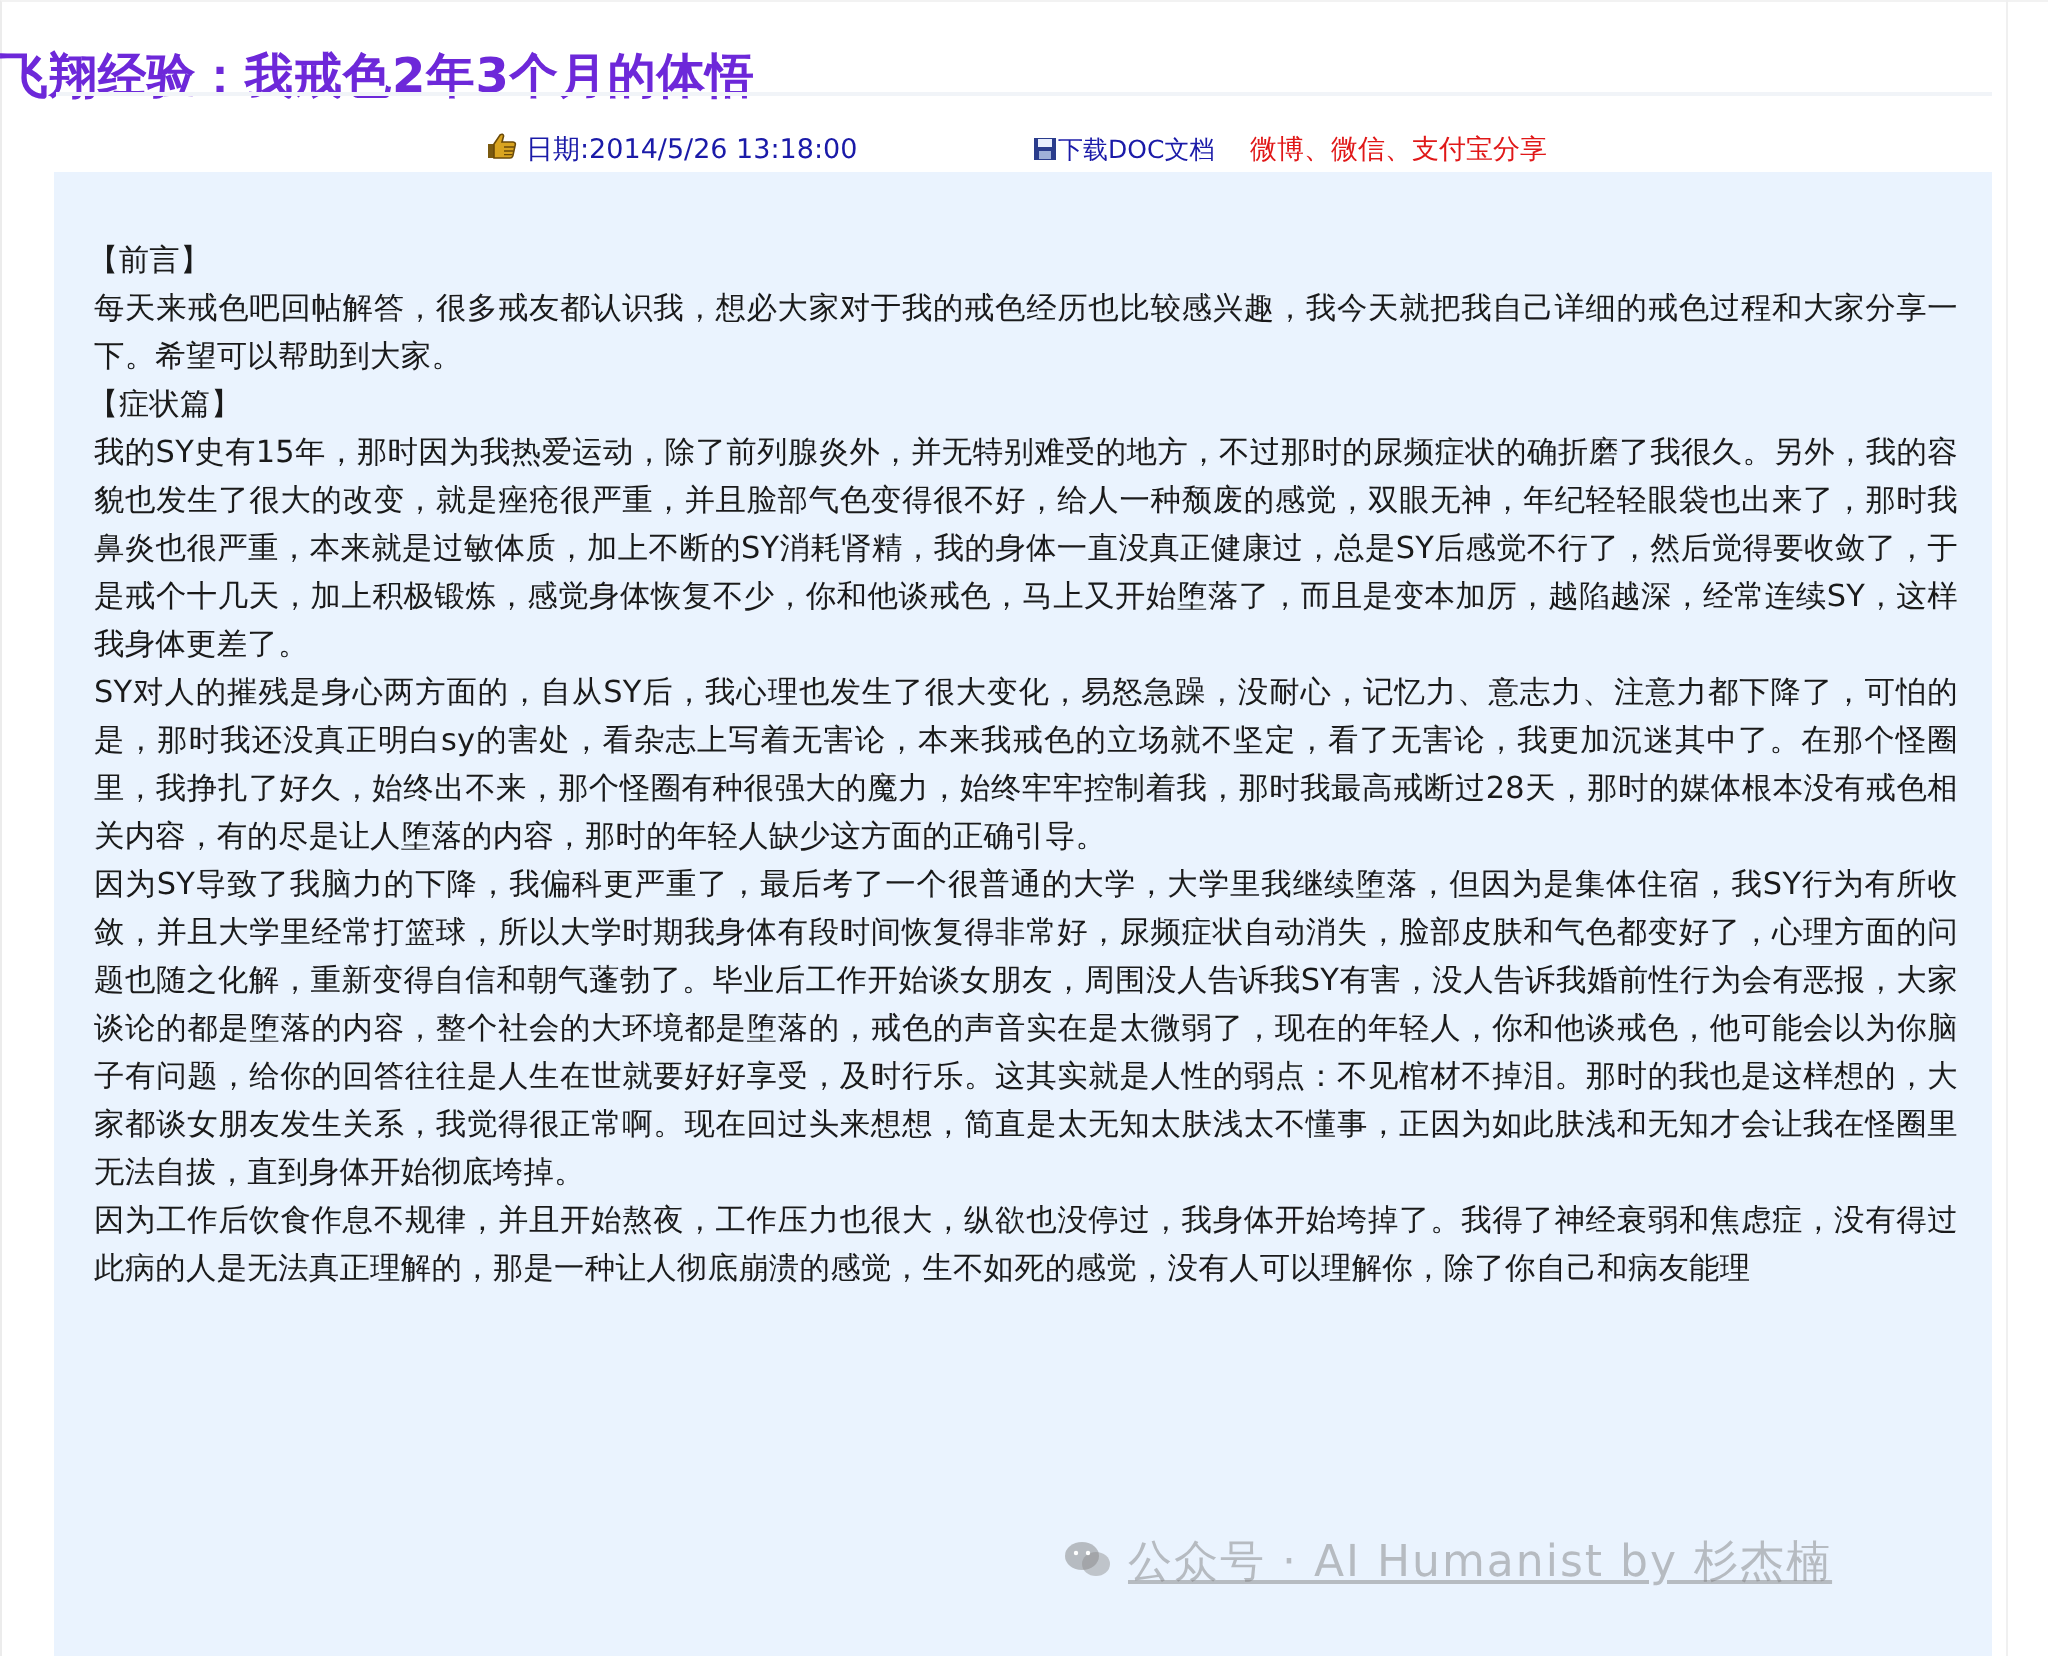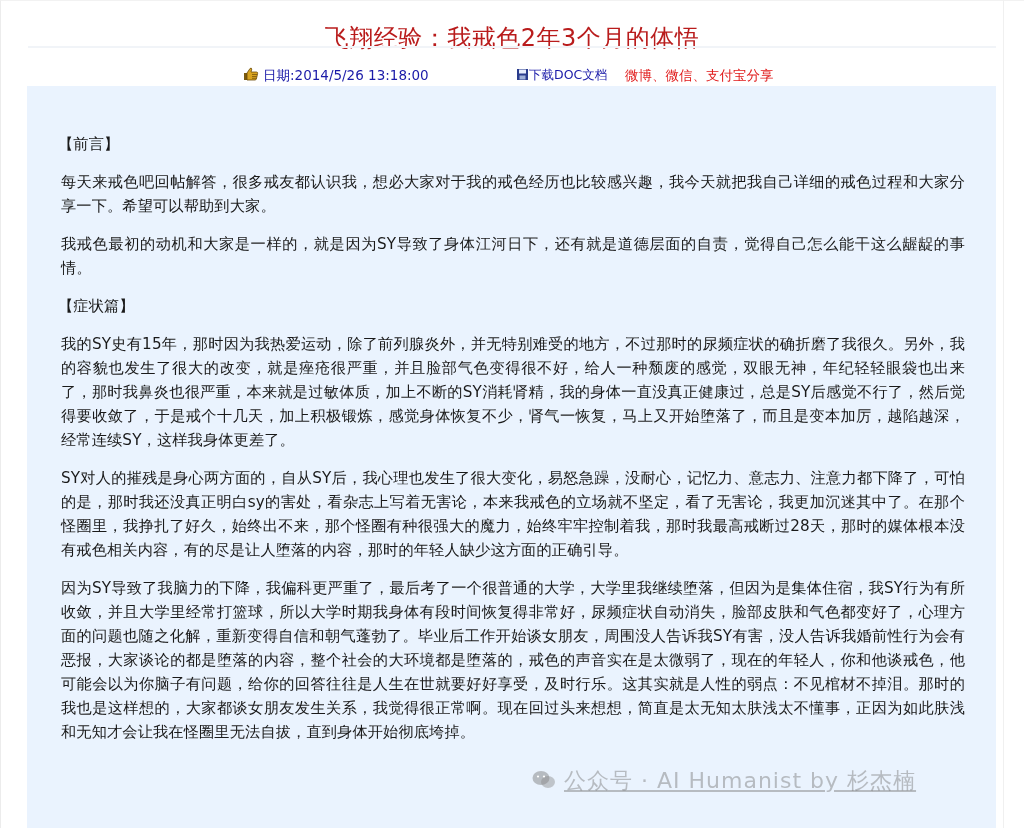--- a/index.html
+++ b/index.html
@@ -19,24 +19,24 @@
       left: 0; top: 0;
       width: 1024px; height: 828px;
       border-left: 1px solid #ececec;
       border-top: 1px solid #f2f2f2;
       box-sizing: border-box;
     }
     .title {
       position: absolute;
       left: 0; top: 5px;
       width: 1024px;
-      text-align: center;
+      text-align: left;
       font-size: 24px;
-      font-weight: normal;
-      color: #b91c1c;
+      font-weight: bold;
+      color: #6d28d9;
       letter-spacing: 0.5px;
       line-height: 34px;
     }
     .title-rule {
       position: absolute;
       left: 28px; top: 46px;
       width: 968px;
       height: 2px;
       background: #f1f4f8;
     }
@@ -76,21 +76,21 @@
       height: 760px;
       background: #eaf3fe;
       box-sizing: border-box;
       padding: 32px 17px 0 20px;
       color: #1a1a1a;
       font-size: 15.2px;
       line-height: 24px;
       letter-spacing: 0.15px;
     }
     .content p {
-      margin: 14px;
+      margin: 0;
       text-align: justify;
     }
     .section-head {
       margin: 0;
       text-indent: -3px;
     }
     .watermark {
       position: absolute;
       left: 532px; top: 766px;
       font-size: 22px;
@@ -136,28 +136,28 @@
       <rect x="2" y="0.5" width="7" height="4" fill="#e8eefc"></rect>
       <rect x="2.5" y="6.5" width="6" height="4" fill="#9fb0d8"></rect>
     </svg><span>下载DOC文档</span>
   </span>
   <span class="meta-item meta-share">微博、微信、支付宝分享</span>
 </div>
 
 <div class="content">
   <p class="section-head">【前言】</p>
   <p>每天来戒色吧回帖解答，很多戒友都认识我，想必大家对于我的戒色经历也比较感兴趣，我今天就把我自己详细的戒色过程和大家分享一下。希望可以帮助到大家。</p>
-  <p>我戒色最初的动机和大家是一样的，就是因为SY导致了身体江河日下，还有就是道德层面的自责，觉得自己怎么能干这么龌龊的事情。</p>
 
 
   <p class="section-head">【症状篇】</p>
-  <p>我的SY史有15年，那时因为我热爱运动，除了前列腺炎外，并无特别难受的地方，不过那时的尿频症状的确折磨了我很久。另外，我的容貌也发生了很大的改变，就是痤疮很严重，并且脸部气色变得很不好，给人一种颓废的感觉，双眼无神，年纪轻轻眼袋也出来了，那时我鼻炎也很严重，本来就是过敏体质，加上不断的SY消耗肾精，我的身体一直没真正健康过，总是SY后感觉不行了，然后觉得要收敛了，于是戒个十几天，加上积极锻炼，感觉身体恢复不少，肾气一恢复，马上又开始堕落了，而且是变本加厉，越陷越深，经常连续SY，这样我身体更差了。</p>
+  <p>我的SY史有15年，那时因为我热爱运动，除了前列腺炎外，并无特别难受的地方，不过那时的尿频症状的确折磨了我很久。另外，我的容貌也发生了很大的改变，就是痤疮很严重，并且脸部气色变得很不好，给人一种颓废的感觉，双眼无神，年纪轻轻眼袋也出来了，那时我鼻炎也很严重，本来就是过敏体质，加上不断的SY消耗肾精，我的身体一直没真正健康过，总是SY后感觉不行了，然后觉得要收敛了，于是戒个十几天，加上积极锻炼，感觉身体恢复不少，你和他谈戒色，马上又开始堕落了，而且是变本加厉，越陷越深，经常连续SY，这样我身体更差了。</p>
   <p>SY对人的摧残是身心两方面的，自从SY后，我心理也发生了很大变化，易怒急躁，没耐心，记忆力、意志力、注意力都下降了，可怕的是，那时我还没真正明白sy的害处，看杂志上写着无害论，本来我戒色的立场就不坚定，看了无害论，我更加沉迷其中了。在那个怪圈里，我挣扎了好久，始终出不来，那个怪圈有种很强大的魔力，始终牢牢控制着我，那时我最高戒断过28天，那时的媒体根本没有戒色相关内容，有的尽是让人堕落的内容，那时的年轻人缺少这方面的正确引导。</p>
   <p>因为SY导致了我脑力的下降，我偏科更严重了，最后考了一个很普通的大学，大学里我继续堕落，但因为是集体住宿，我SY行为有所收敛，并且大学里经常打篮球，所以大学时期我身体有段时间恢复得非常好，尿频症状自动消失，脸部皮肤和气色都变好了，心理方面的问题也随之化解，重新变得自信和朝气蓬勃了。毕业后工作开始谈女朋友，周围没人告诉我SY有害，没人告诉我婚前性行为会有恶报，大家谈论的都是堕落的内容，整个社会的大环境都是堕落的，戒色的声音实在是太微弱了，现在的年轻人，你和他谈戒色，他可能会以为你脑子有问题，给你的回答往往是人生在世就要好好享受，及时行乐。这其实就是人性的弱点：不见棺材不掉泪。那时的我也是这样想的，大家都谈女朋友发生关系，我觉得很正常啊。现在回过头来想想，简直是太无知太肤浅太不懂事，正因为如此肤浅和无知才会让我在怪圈里无法自拔，直到身体开始彻底垮掉。</p>
 
+  <p>因为工作后饮食作息不规律，并且开始熬夜，工作压力也很大，纵欲也没停过，我身体开始垮掉了。我得了神经衰弱和焦虑症，没有得过此病的人是无法真正理解的，那是一种让人彻底崩溃的感觉，生不如死的感觉，没有人可以理解你，除了你自己和病友能理</p>
 </div>
 
 <div class="watermark">
   <svg class="wm-icon" viewBox="0 0 24 20">
     <ellipse cx="9" cy="8" rx="8.5" ry="7" fill="rgba(120,120,120,0.45)"></ellipse>
     <ellipse cx="16" cy="12" rx="7" ry="6" fill="rgba(140,140,140,0.45)"></ellipse>
     <circle cx="6" cy="6.5" r="1.1" fill="#fff"></circle>
     <circle cx="12" cy="6.5" r="1.1" fill="#fff"></circle>
   </svg><span>公众号 · AI Humanist by 杉杰楠</span>
 </div>

